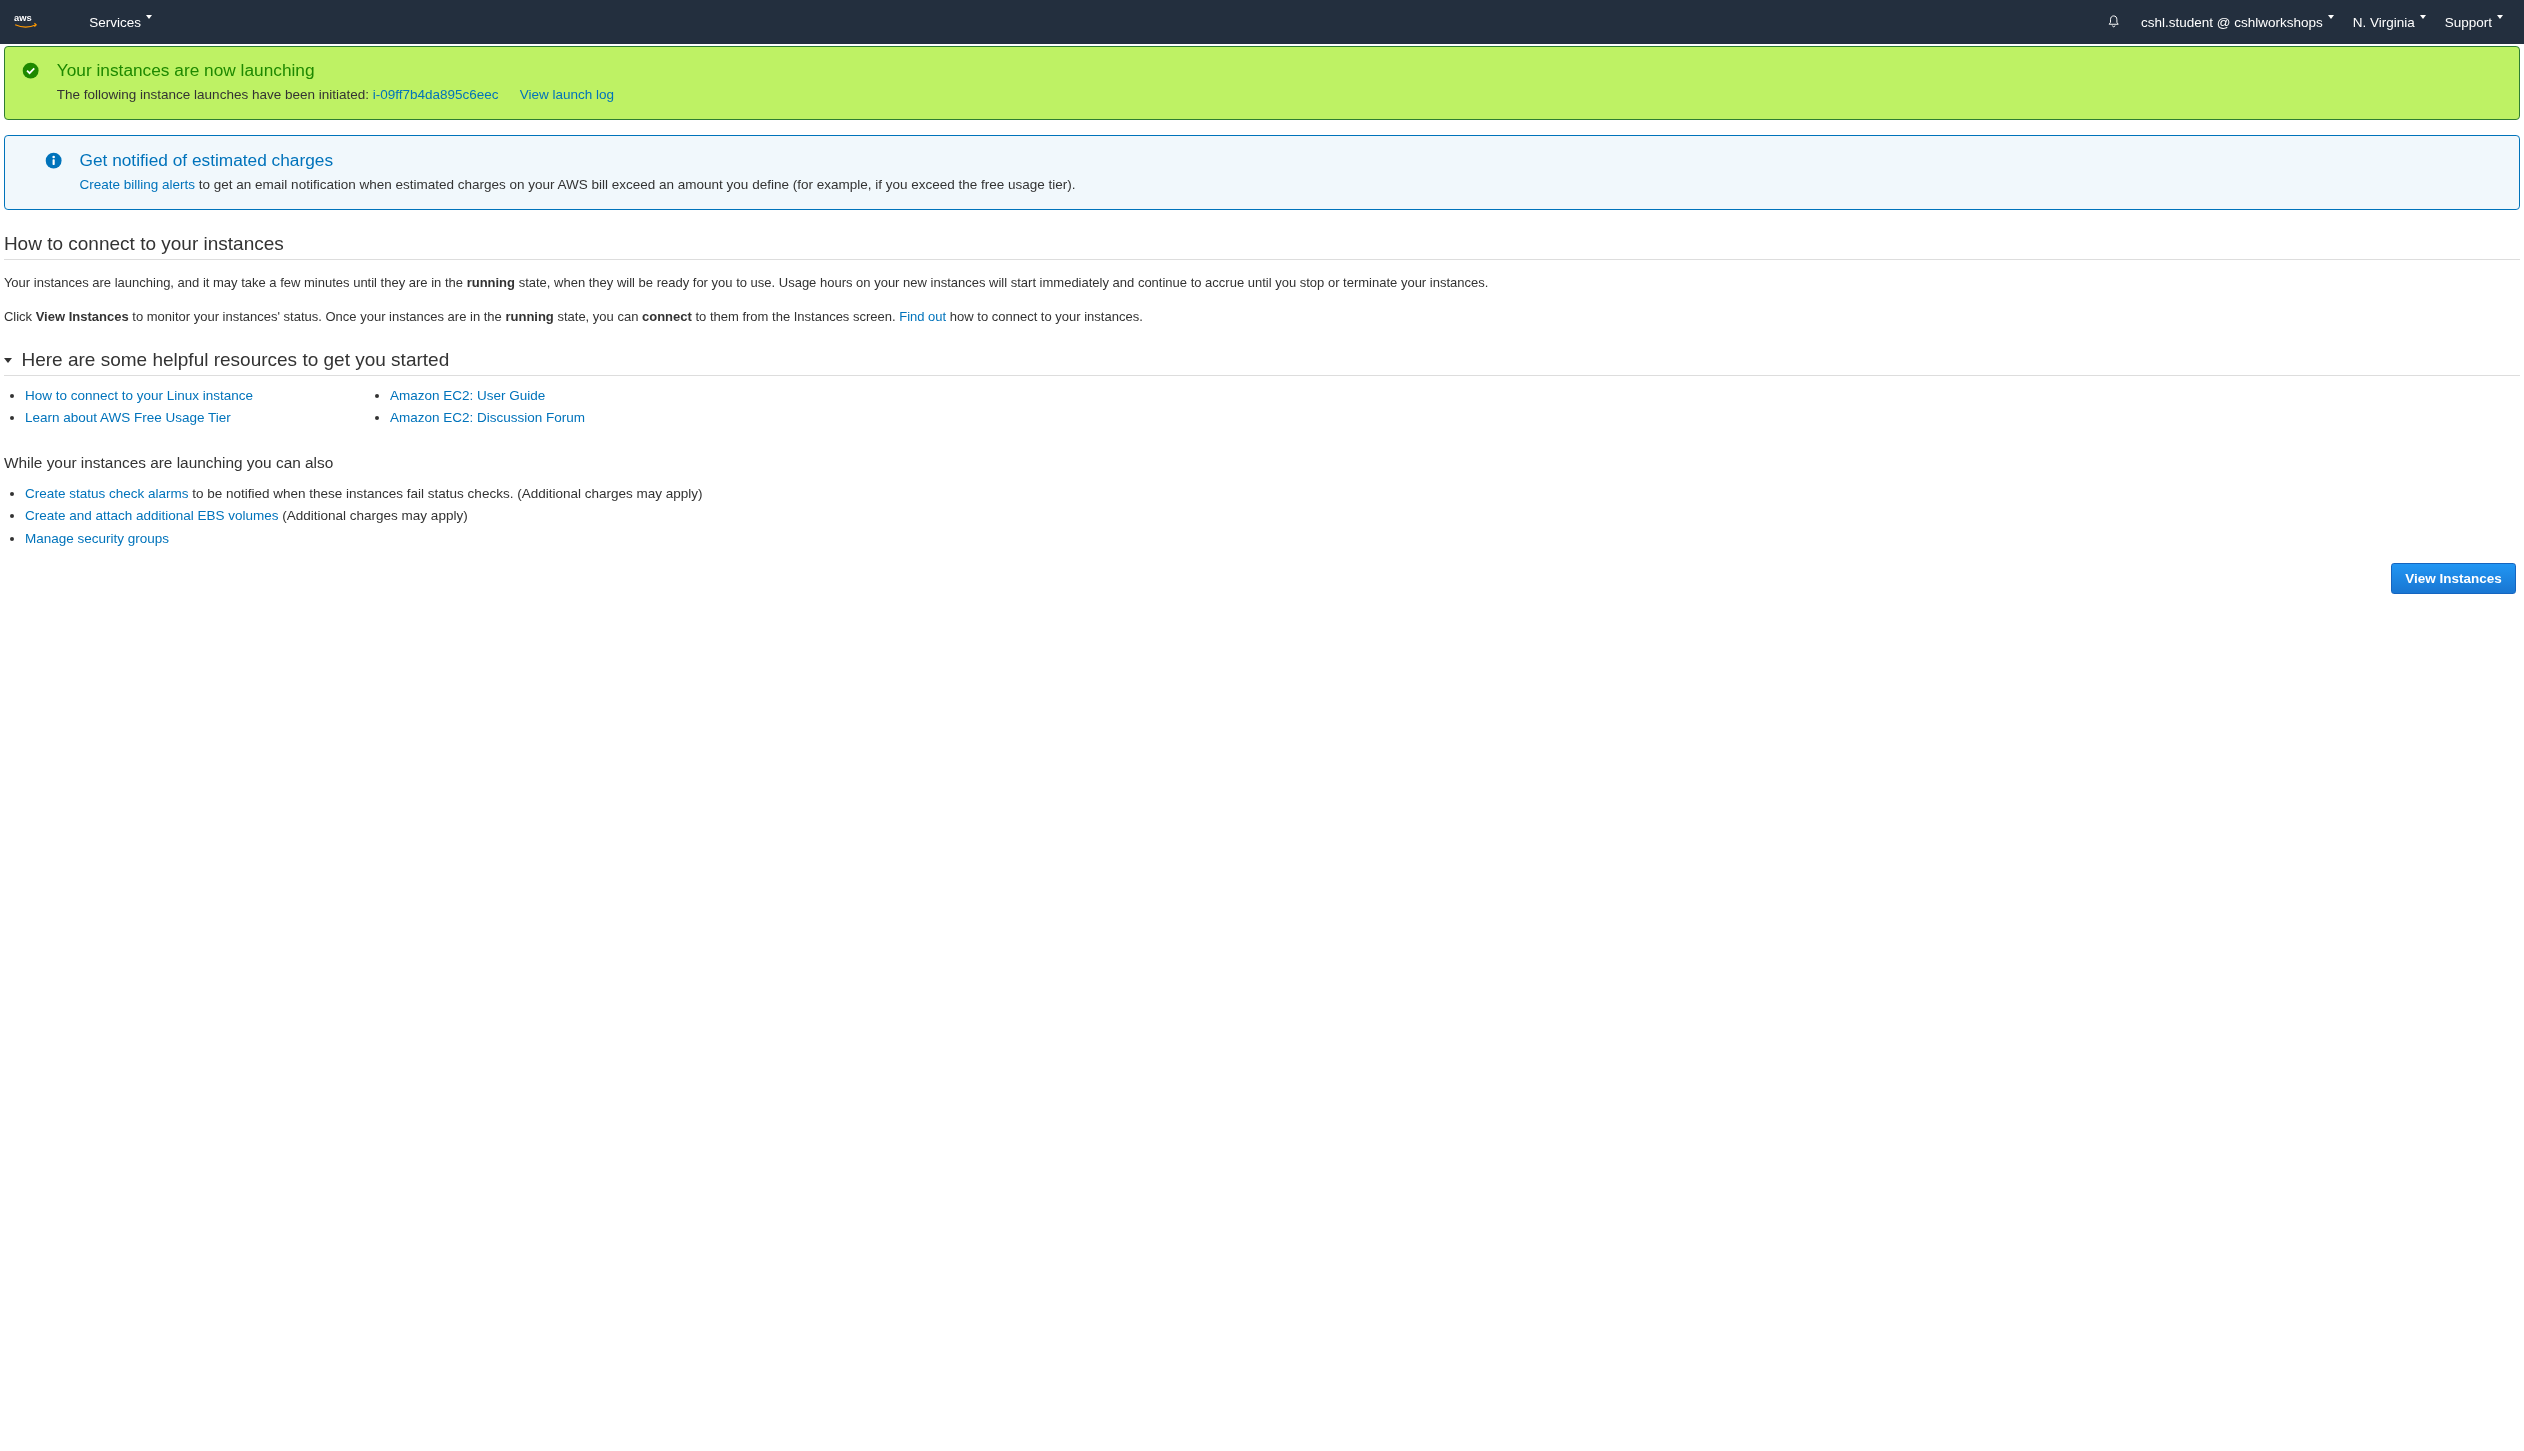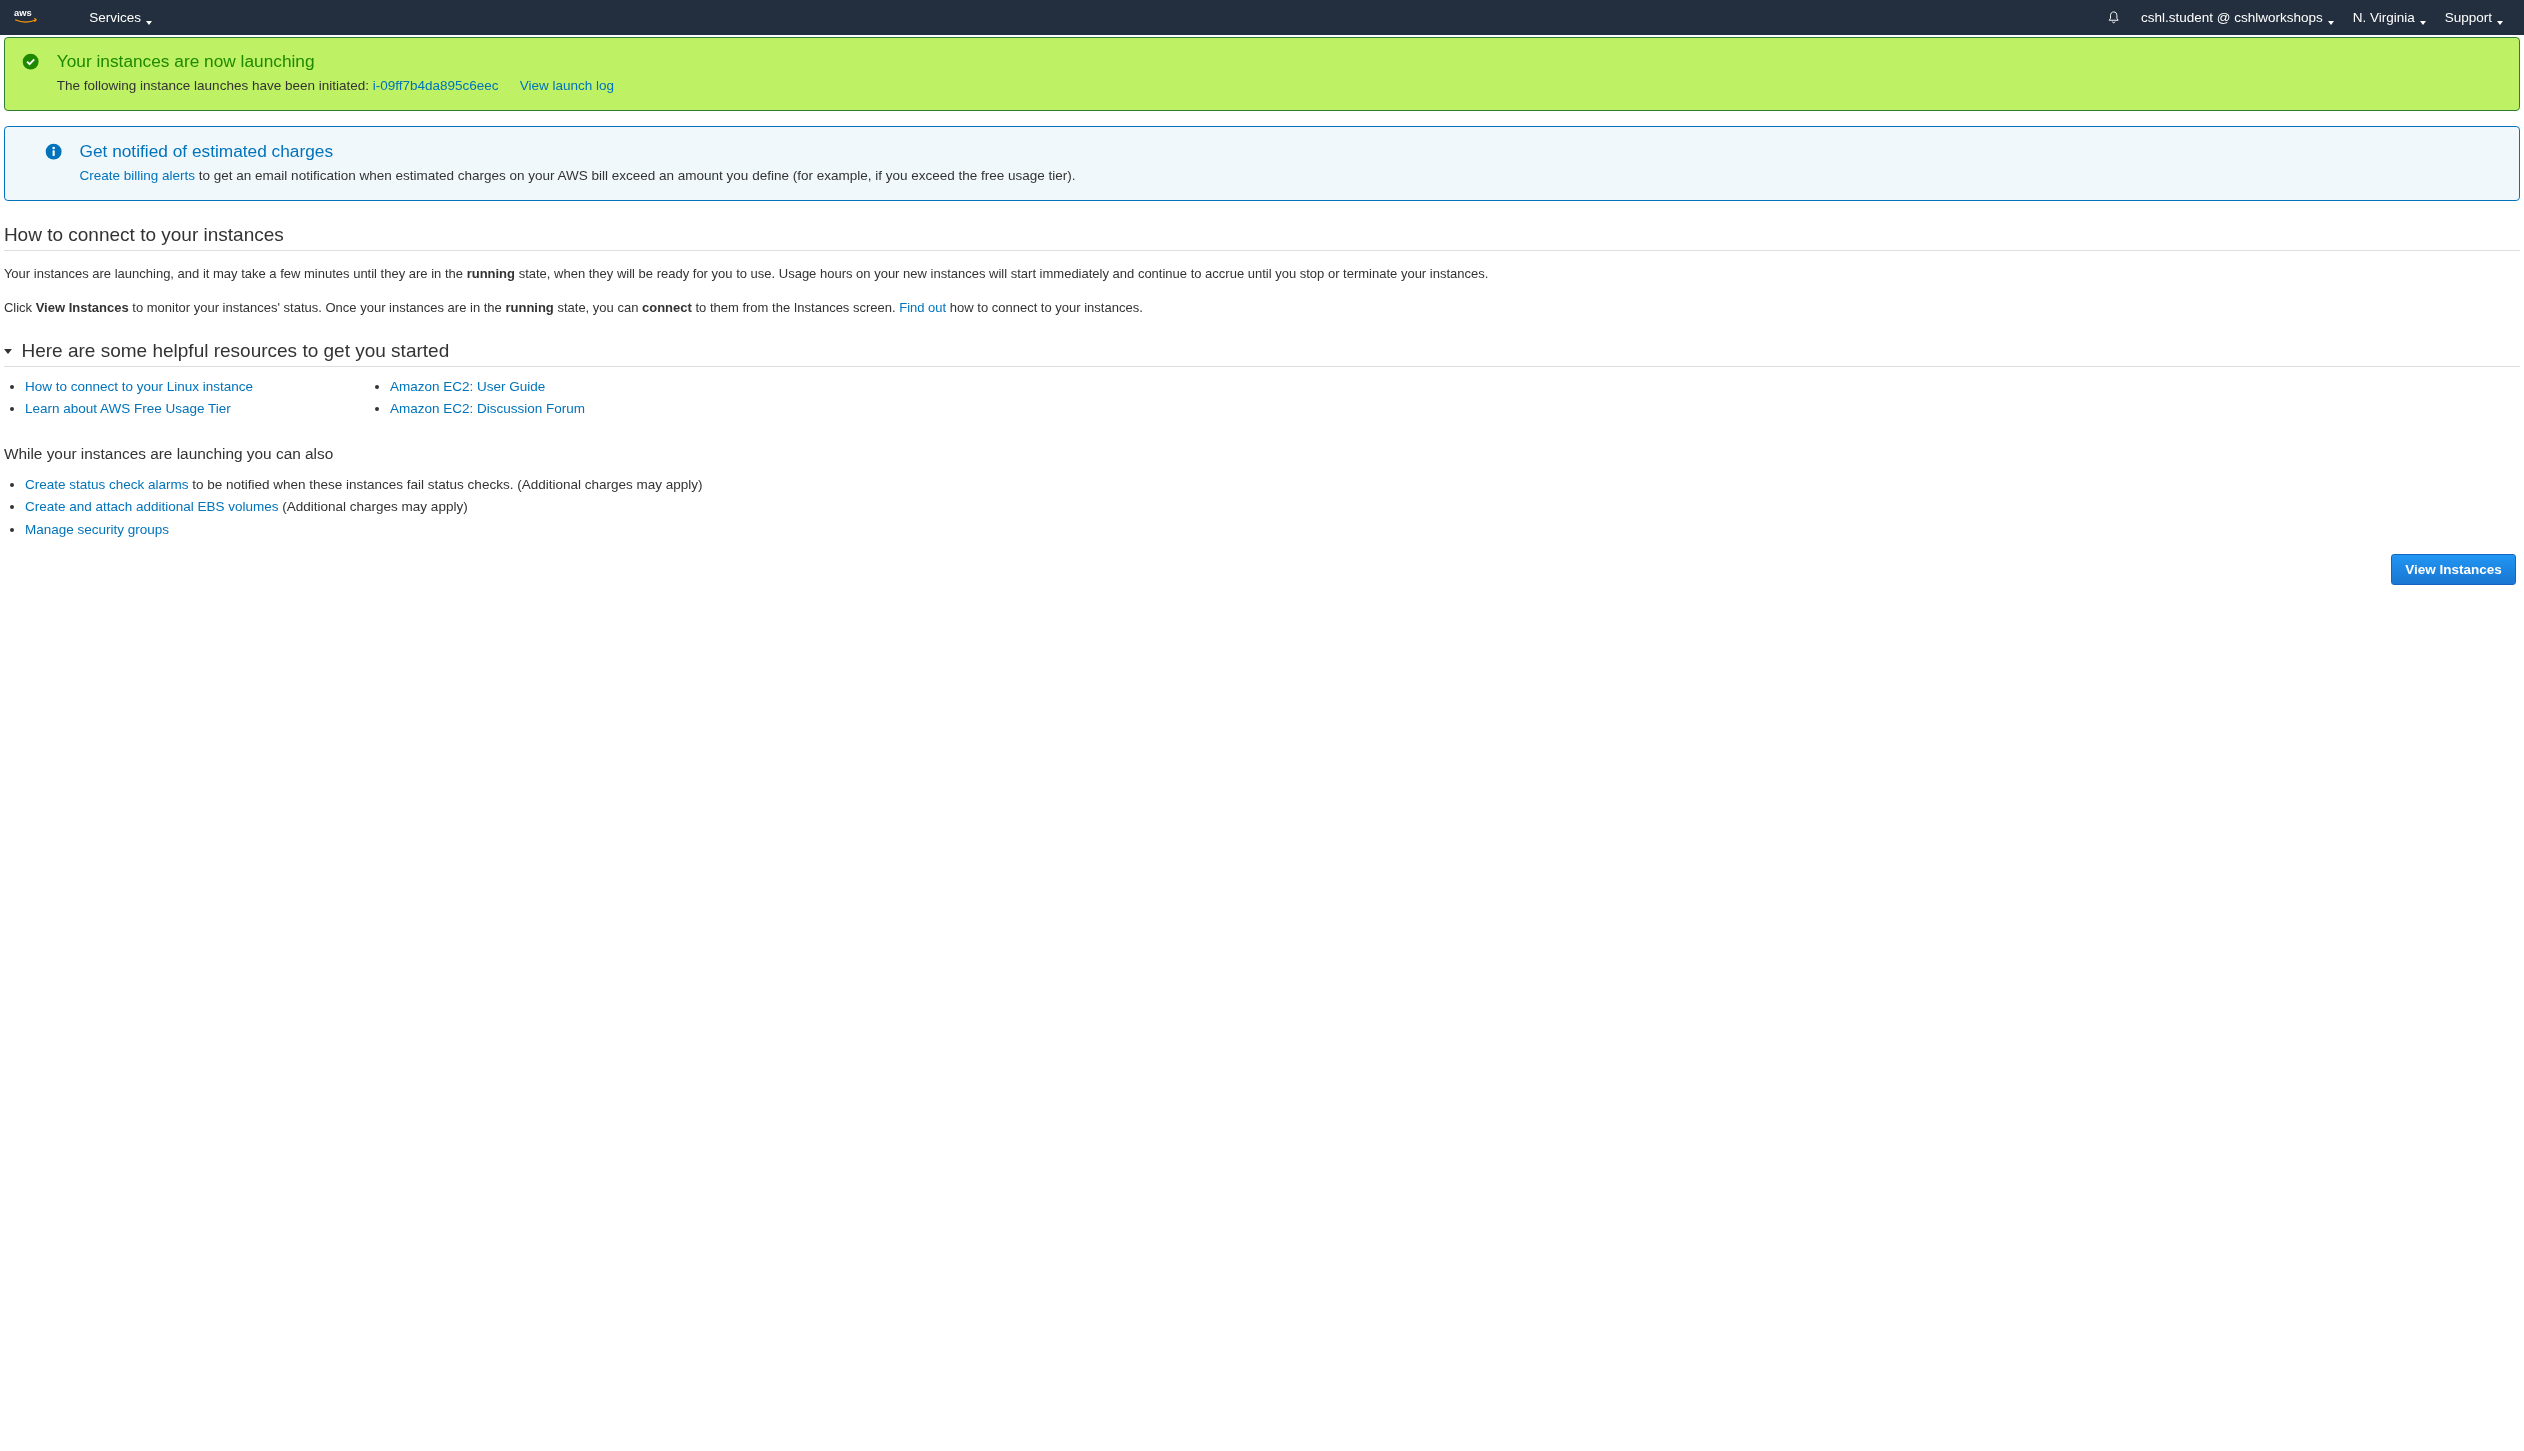--- a/index.html
+++ b/index.html
@@ -9,42 +9,42 @@
     }
     body {
       font-family: "Amazon Ember", "Helvetica Neue", Helvetica, Arial, sans-serif;
       font-size: 13.5px;
       color: #333;
       background: #fff;
     }
     
     .nav-bar {
       background: #232f3e;
-      height: 35px;
+      height: 44px;
       display: flex;
       align-items: center;
       padding: 0 11.6px;
       color: #fff;
     }
     .aws-logo {
       display: flex;
       align-items: center;
       margin-right: 29px;
       cursor: pointer;
     }
     .aws-logo svg {
       height: 21px;
     }
     .nav-item {
       color: #fff;
       font-size: 13.5px;
       padding: 0 9.6px;
       cursor: pointer;
       display: flex;
-      align-items: flex-end;
+      align-items: flex-start;
       gap: 4.8px;
     }
     .nav-spacer {
       flex: 1;
     }
     .caret-down {
       width: 0;
       height: 0;
       border-left: 3.9px solid transparent;
       border-right: 3.9px solid transparent;

